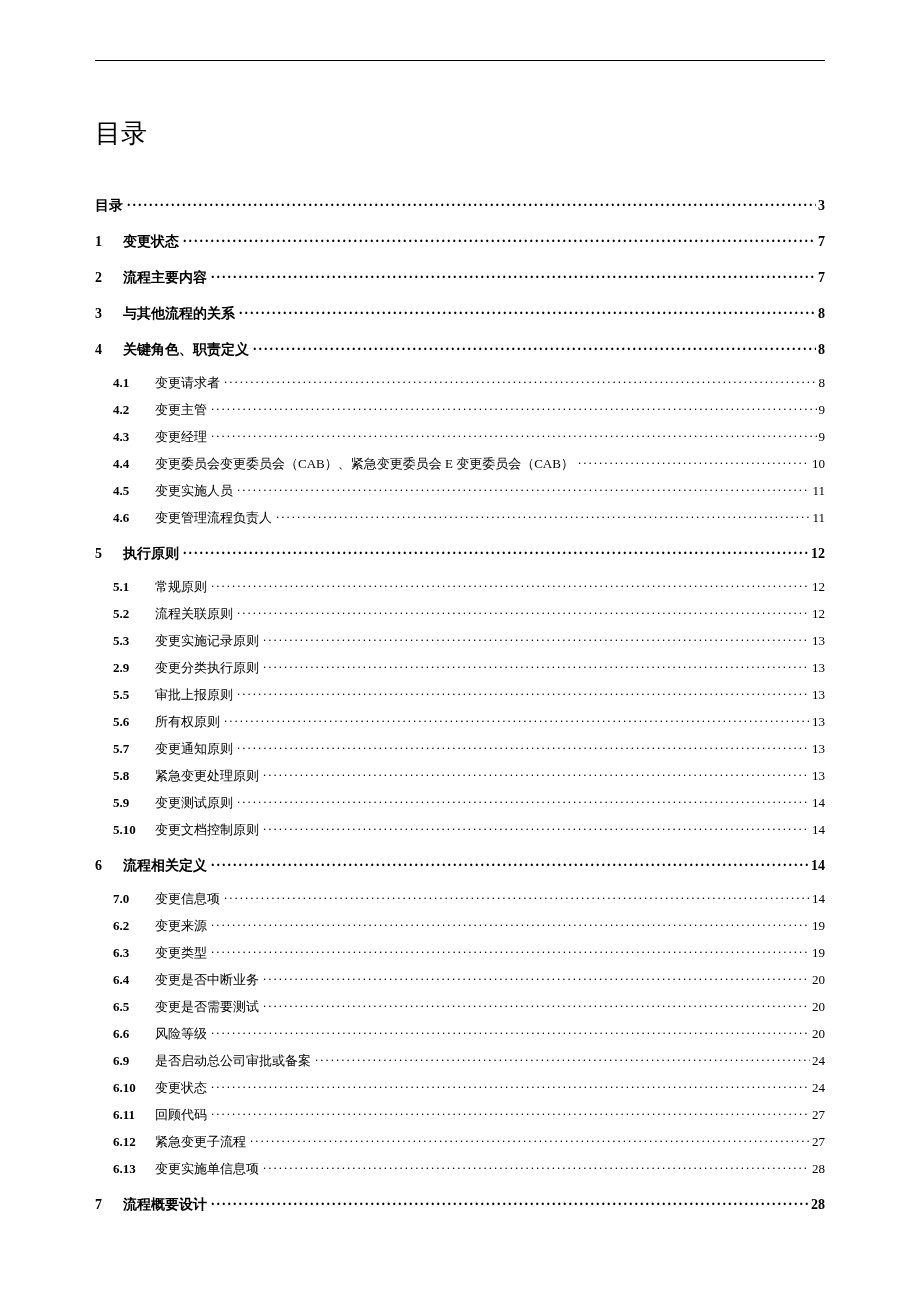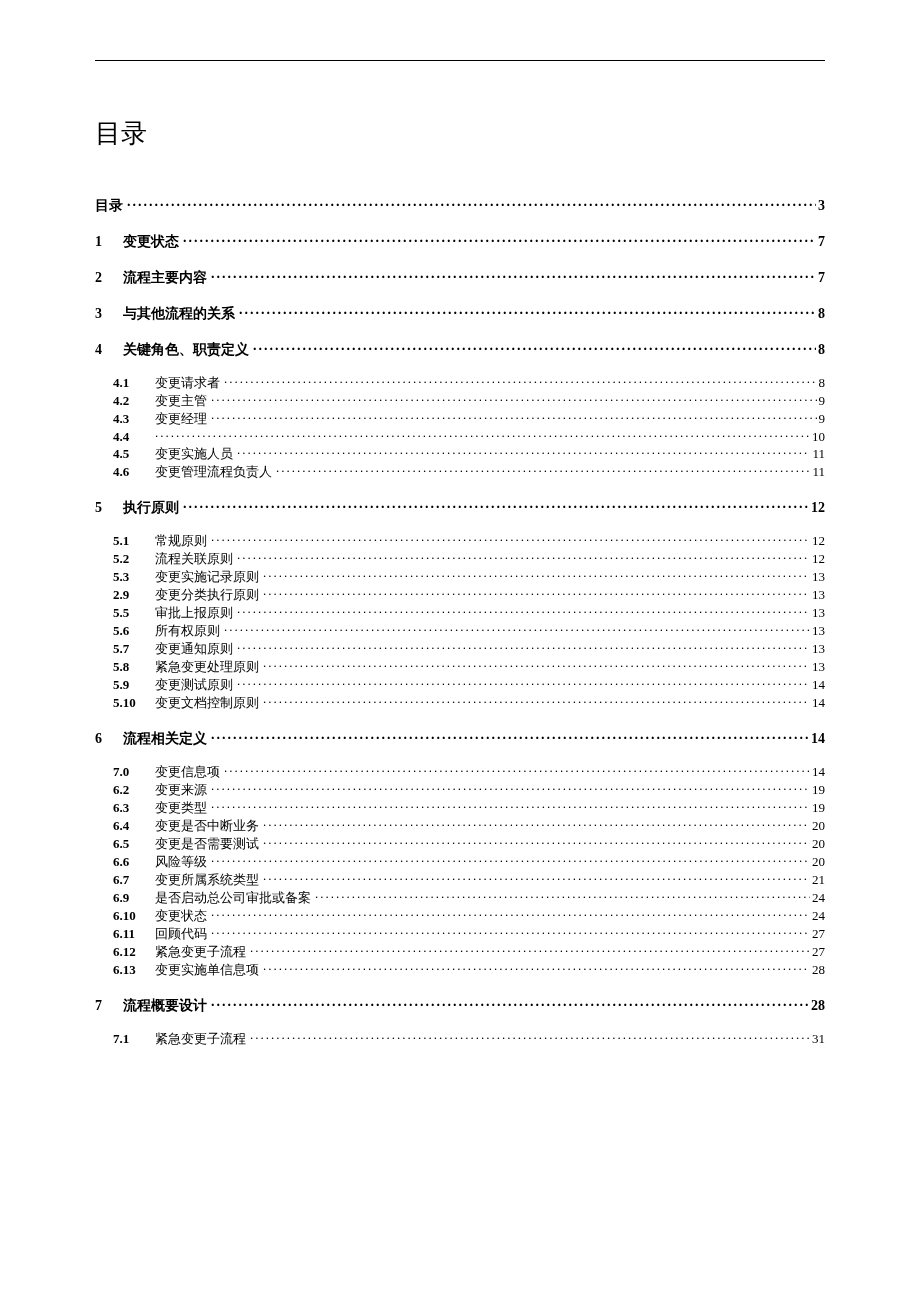--- a/index.html
+++ b/index.html
@@ -35,20 +35,21 @@
       font-size: 14px;
       margin-top: 17px;
     }
     .toc-entry.level-1 {
       font-weight: bold;
       font-size: 14px;
       margin-top: 17px;
     }
     .toc-entry.level-2 {
       font-size: 13px;
+      margin-top: 9px;
       padding-left: 18px;
     }
     .toc-entry.level-1 + .toc-entry.level-2,
     .group-first.level-2 {
       margin-top: 15px;
     }
     .toc-num {
       flex: 0 0 auto;
       min-width: 28px;
     }
@@ -132,20 +133,21 @@
       <span class="toc-page">9</span>
     </div>
     <div class="toc-entry level-2">
       <span class="toc-num">4.3</span>
       <span class="toc-title">变更经理</span>
       <span class="toc-dots"></span>
       <span class="toc-page">9</span>
     </div>
     <div class="toc-entry level-2">
       <span class="toc-num">4.4</span>
+      <span class="toc-title">变更委员会变更委员会（CAB）、紧急变更委员会 E 变更委员会（CAB）</span>
       <span class="toc-dots"></span>
       <span class="toc-page">10</span>
     </div>
     <div class="toc-entry level-2">
       <span class="toc-num">4.5</span>
       <span class="toc-title">变更实施人员</span>
       <span class="toc-dots"></span>
       <span class="toc-page">11</span>
     </div>
     <div class="toc-entry level-2">
@@ -256,26 +258,20 @@
       <span class="toc-dots"></span>
       <span class="toc-page">20</span>
     </div>
     <div class="toc-entry level-2">
       <span class="toc-num">6.6</span>
       <span class="toc-title">风险等级</span>
       <span class="toc-dots"></span>
       <span class="toc-page">20</span>
     </div>
     <div class="toc-entry level-2">
-      <span class="toc-num">6.7</span>
-      <span class="toc-title">变更所属系统类型</span>
-      <span class="toc-dots"></span>
-      <span class="toc-page">21</span>
-    </div>
-    <div class="toc-entry level-2">
       <span class="toc-num">6.9</span>
       <span class="toc-title">是否启动总公司审批或备案</span>
       <span class="toc-dots"></span>
       <span class="toc-page">24</span>
     </div>
     <div class="toc-entry level-2">
       <span class="toc-num">6.10</span>
       <span class="toc-title">变更状态</span>
       <span class="toc-dots"></span>
       <span class="toc-page">24</span>
@@ -296,20 +292,14 @@
       <span class="toc-num">6.13</span>
       <span class="toc-title">变更实施单信息项</span>
       <span class="toc-dots"></span>
       <span class="toc-page">28</span>
     </div>
     <div class="toc-entry level-1">
       <span class="toc-num">7</span>
       <span class="toc-title">流程概要设计</span>
       <span class="toc-dots"></span>
       <span class="toc-page">28</span>
-    </div>
-    <div class="toc-entry level-2 group-first">
-      <span class="toc-num">7.1</span>
-      <span class="toc-title">紧急变更子流程</span>
-      <span class="toc-dots"></span>
-      <span class="toc-page">31</span>
     </div>
   </div>
 
 </body></html>

